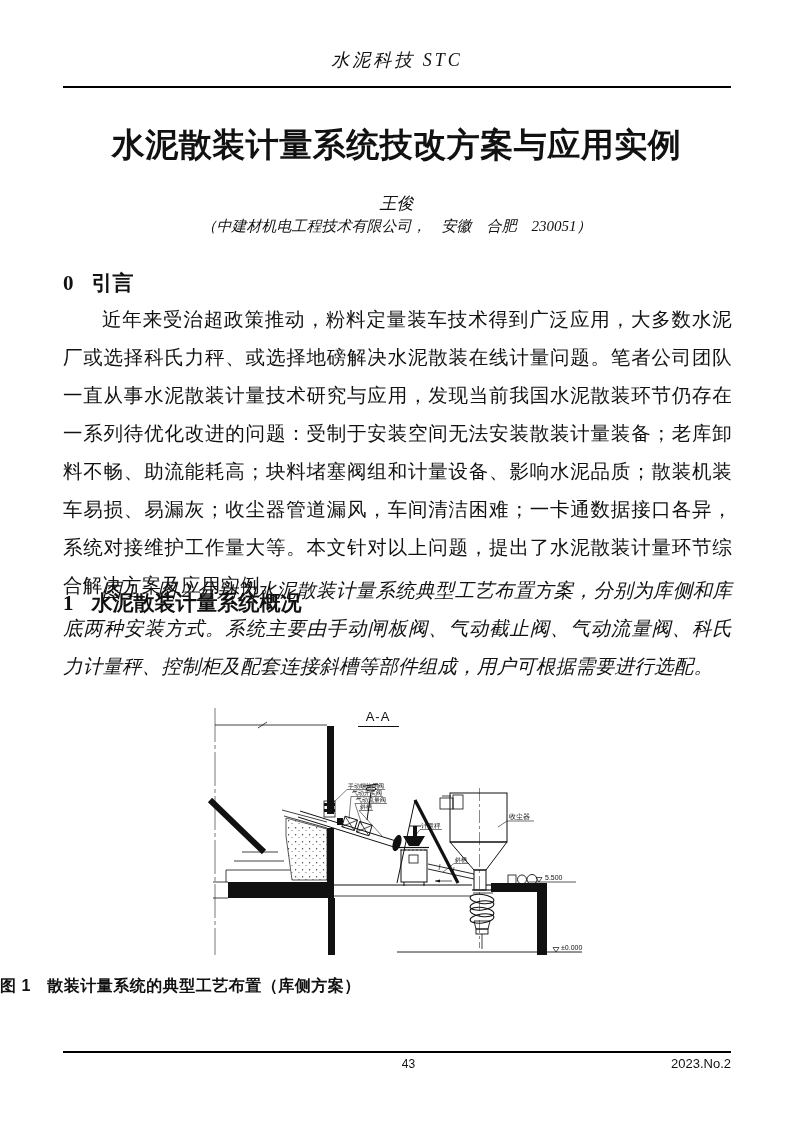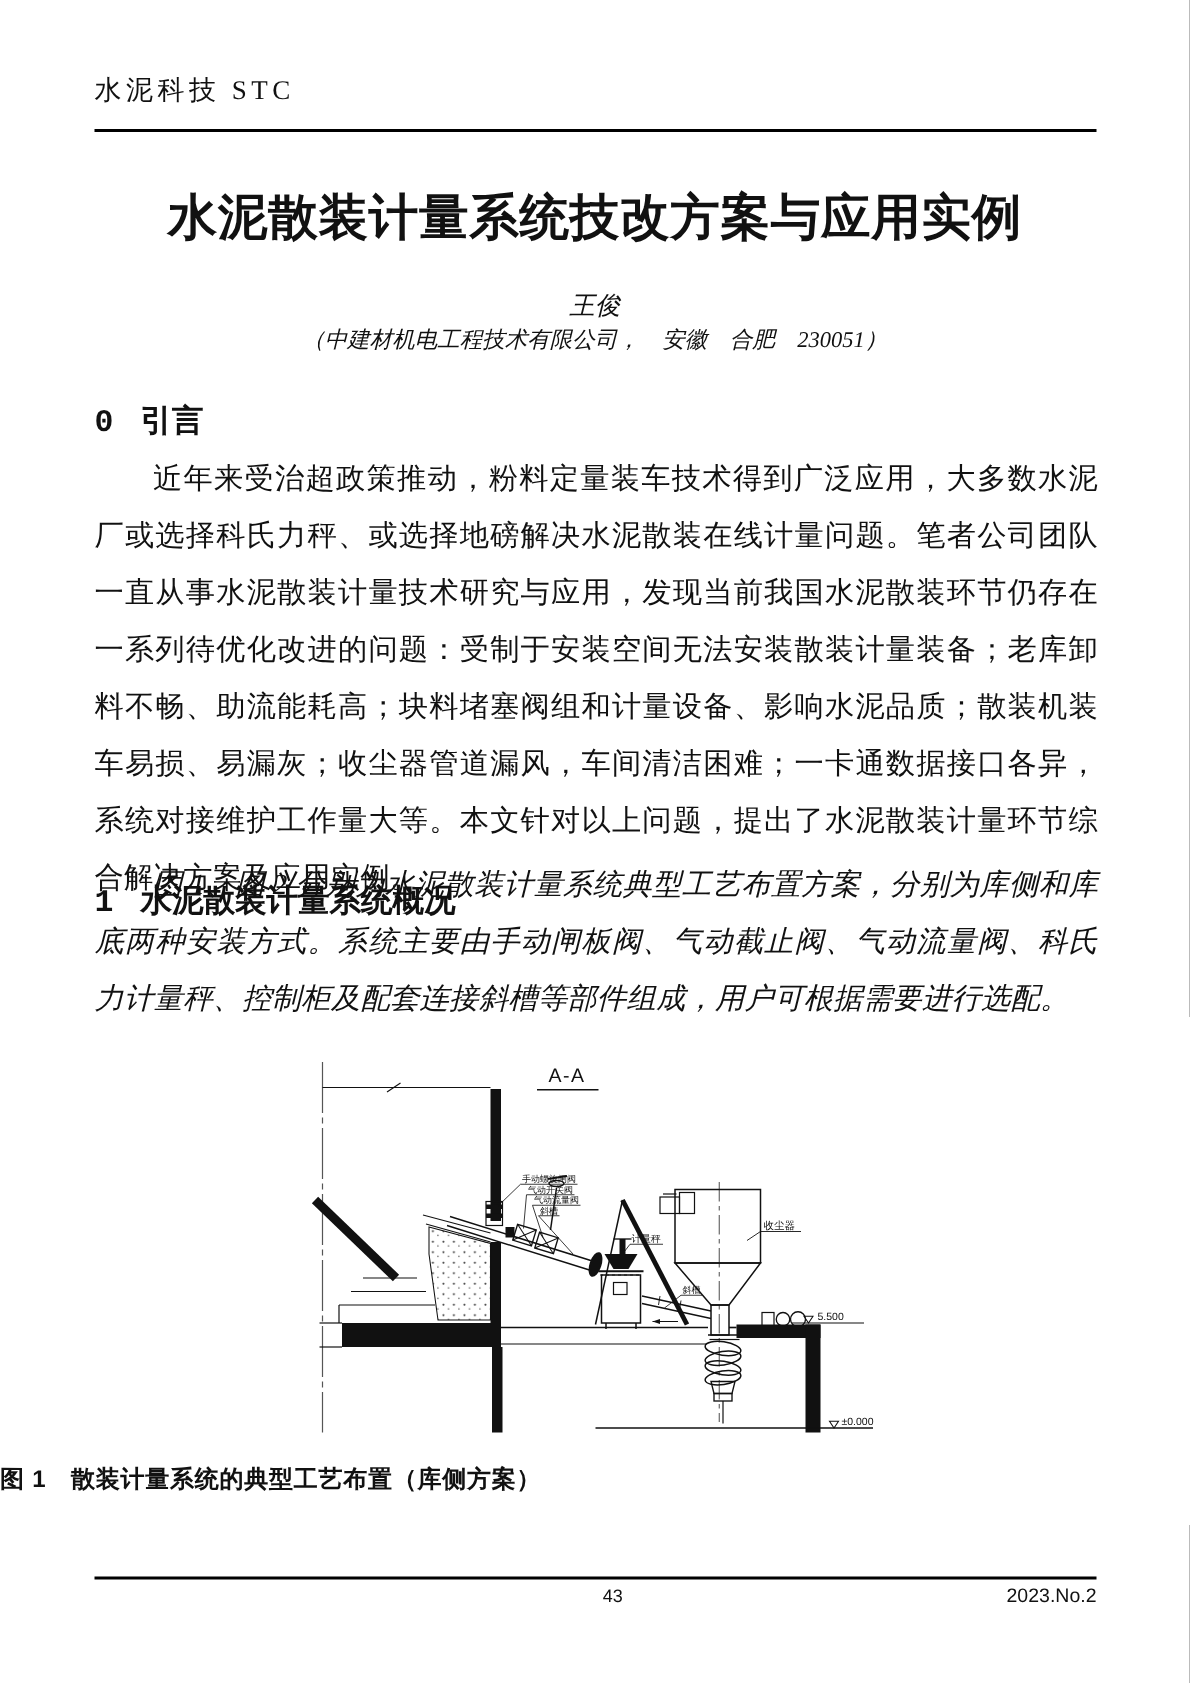--- a/index.html
+++ b/index.html
@@ -4,35 +4,35 @@
 <style>
   html,body{margin:0;padding:0;background:#888;}
   .page{
     position:relative;width:793px;height:1122px;background:#fff;margin:0 auto;
     overflow:hidden;color:#111;
     font-family:"Liberation Serif","DejaVu Serif",serif;
   }
   .abs{position:absolute;}
   
   .journal-head{
-    left:63px;right:62px;top:46px;text-align:left;
-    font-size:18px;line-height:28px;letter-spacing:3px;
+    left:63px;right:62px;top:46px;text-align:center;
+    font-style:italic;font-size:18px;line-height:28px;letter-spacing:3px;
     padding-bottom:12px;border-bottom:2px solid #000;
   }
   
   .art-title{
     left:0;width:793px;top:123px;text-align:center;
     font-family:"Liberation Sans","DejaVu Sans",sans-serif;
     font-weight:bold;font-size:33px;line-height:44px;letter-spacing:0.5px;
   }
   .art-author{left:0;width:793px;top:192px;text-align:center;font-style:italic;font-size:17px;}
   .art-affil{left:0;width:793px;top:217px;text-align:center;font-style:italic;font-size:15px;}
   
   .sec-head{
-    left:63px;top:0;font-family:Liberation Mono, monospace;
+    left:63px;top:0;font-family:Liberation Serif, serif;
     font-weight:bold;font-size:21px;line-height:26px;white-space:nowrap;
   }
   .sec-head .sec-num{margin-right:18px;}
   .para{
     left:63px;width:669px;font-size:19.5px;line-height:38px;
     text-align:justify;text-indent:2em;letter-spacing:0.2px;
   }
   
   .fig-svg{left:182px;top:700px;}
   .fig-caption{

